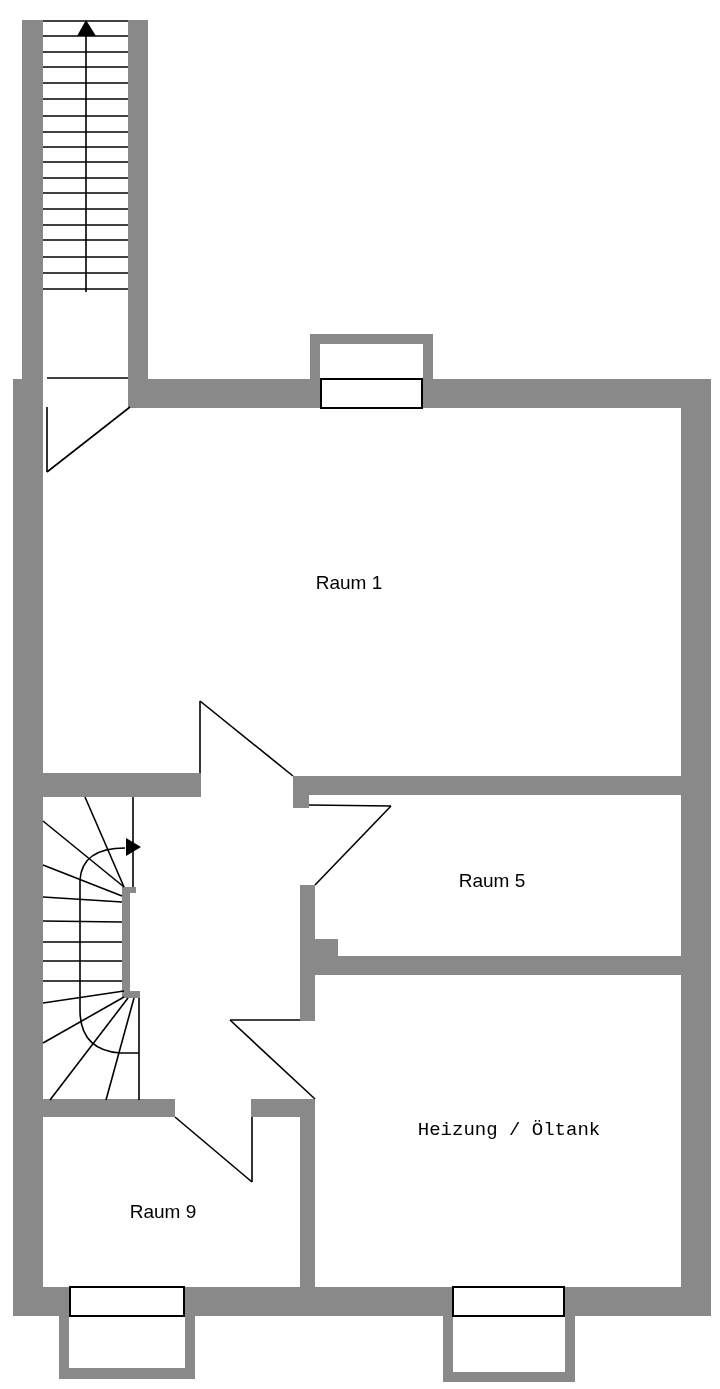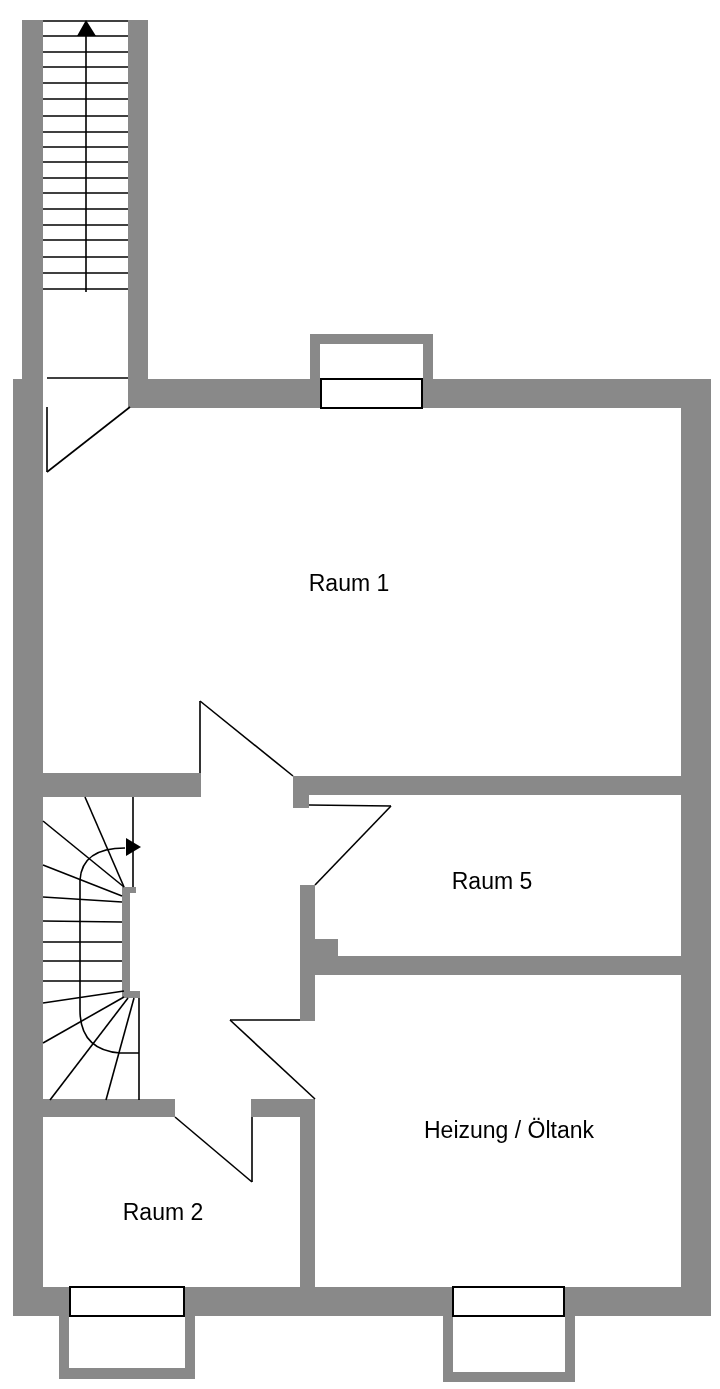--- a/index.html
+++ b/index.html
@@ -1,21 +1,21 @@
 <!DOCTYPE html>
 <html><head>
 <meta charset="utf-8">
 <style>
   html, body { margin: 0; padding: 0; background: #ffffff; }
   body { width: 720px; height: 1389px; position: relative; overflow: hidden; font-family: "Liberation Sans", sans-serif; }
   svg { position: absolute; left: 0; top: 0; }
   .wall { fill: #898989; }
   .win { fill: #ffffff; stroke: #000; stroke-width: 2; }
   .ln { stroke: #000; stroke-width: 1.6; fill: none; }
-  .label { position: absolute; font-family: "Liberation Sans", sans-serif; font-size: 23px; color: #000; white-space: nowrap; transform: translate(-50%, -50%); }
+  .label { position: absolute; font-family: "Liberation Sans", sans-serif; font-size: 19px; color: #000; white-space: nowrap; transform: translate(-50%, -50%); }
 </style>
 </head>
 <body>
 
 <svg width="720" height="1389" viewBox="0 0 720 1389" xmlns="http://www.w3.org/2000/svg">
 
   <g>
     <rect class="wall" x="22" y="20" width="21" height="360"></rect>
     <rect class="wall" x="128" y="20" width="20" height="360"></rect>
   </g>
@@ -124,14 +124,14 @@
   <g>
     <rect class="wall" x="443" y="1316" width="10" height="66"></rect>
     <rect class="wall" x="565" y="1316" width="10" height="66"></rect>
     <rect class="wall" x="443" y="1372" width="132" height="10"></rect>
     <rect class="win" x="453" y="1287" width="111" height="29"></rect>
   </g>
 </svg>
 
 <div class="label" style="left:349px;top:583px;">Raum 1</div>
 <div class="label" style="left:492px;top:881px;">Raum 5</div>
-<div class="label" style="left:163px;top:1212px;">Raum 2</div>
-<div class="label" style="left:509px;top:1130px;">Heizung / Öltank</div>
+<div class="label" style="left:163px;top:1212px;">Raum 9</div>
+<div class="label" style="left:509px;top:1130px;font-family:Liberation Mono, monospace;">Heizung / Öltank</div>
 
 </body></html>

